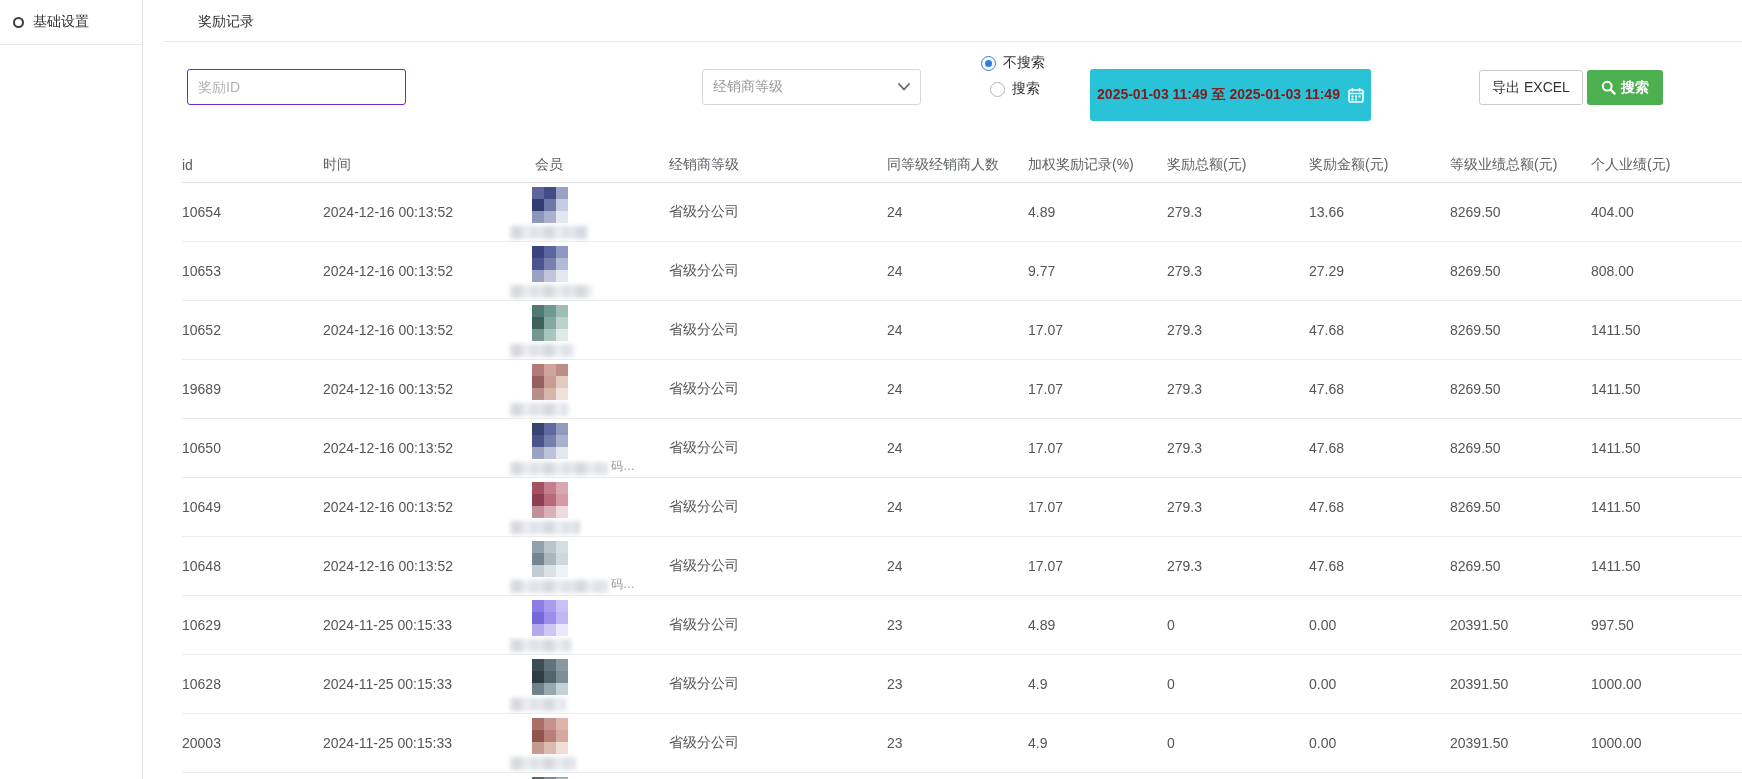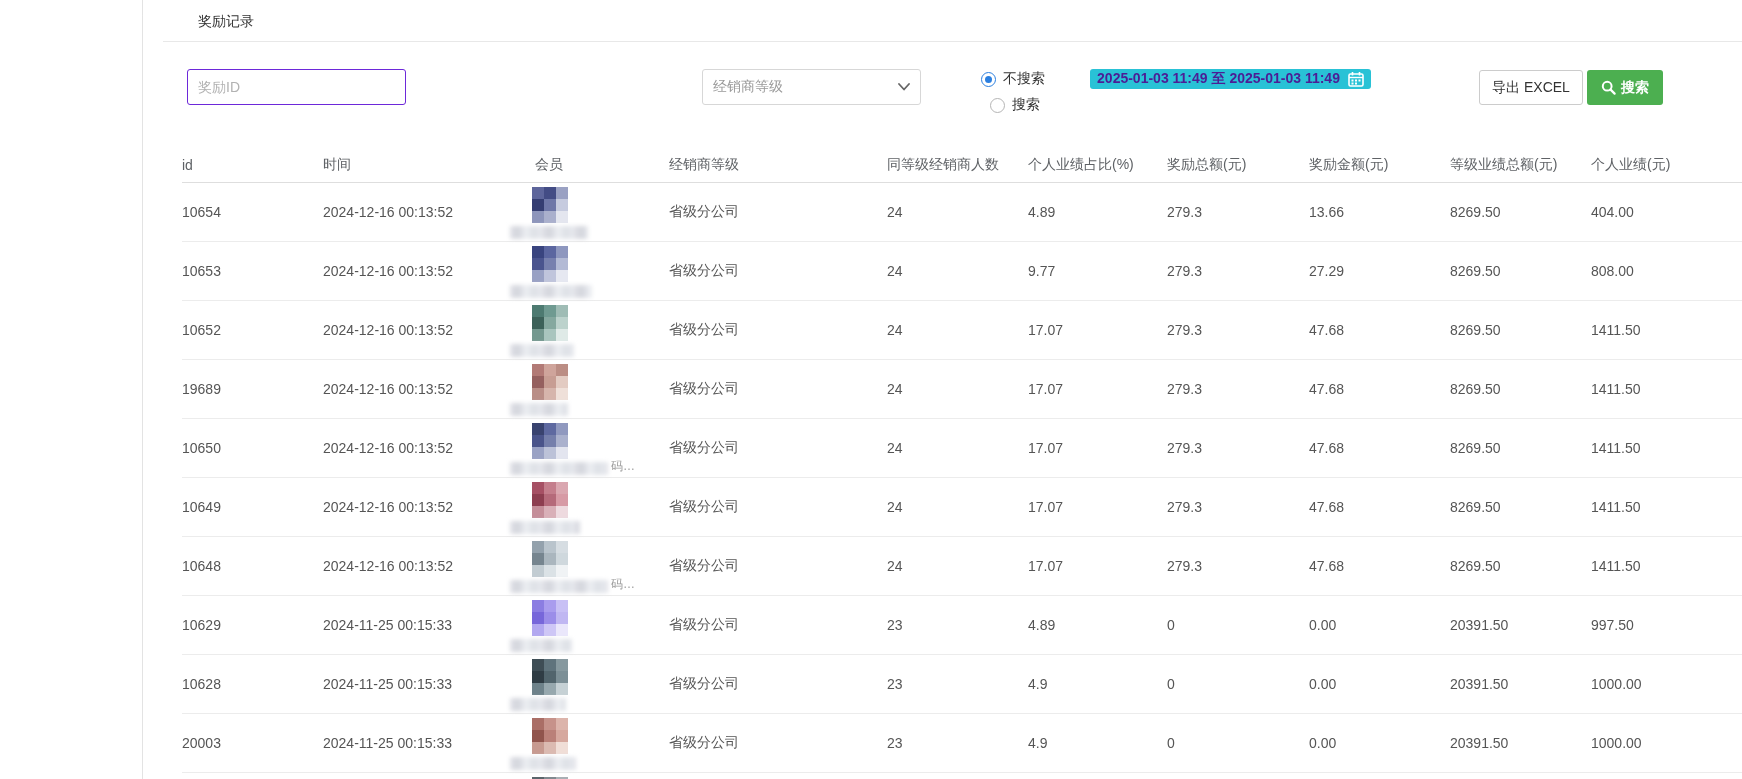--- a/index.html
+++ b/index.html
@@ -27,31 +27,31 @@
     border:1px solid #6d28d9; border-radius:3px; padding:0 10px; font-size:14px; color:#333;
     font-family:inherit; outline:none; }
   .txt-input::placeholder { color:#b2b2b2; }
   #reward-id-input { left:44px; }
   #nickname-input { left:303px; }
   .select-box { position:absolute; left:559px; top:69px; width:219px; height:36px;
     border:1px solid #d7d7d7; border-radius:3px; display:flex; align-items:center;
     justify-content:space-between; padding:0 10px; color:#999; cursor:pointer; background:#fff; }
   .chev { width:12px; height:8px; }
 
-  .radio-group { position:absolute; left:838px; top:70px; }
+  .radio-group { position:absolute; left:838px; top:54px; }
   .radio-row { display:flex; align-items:center; gap:7px; height:18px; cursor:pointer; color:#333; }
   .radio-row + .radio-row { margin-top:8px; margin-left:9px; }
   .rdot { width:15px; height:15px; border-radius:50%; flex:0 0 auto; position:relative; background:#fff; }
   .rdot.on { border:1px solid #2b7fe0; }
   .rdot.on::after { content:""; position:absolute; left:3px; top:3px; width:7px; height:7px;
     border-radius:50%; background:#2b7fe0; }
   .rdot.off { border:1px solid #b5b5b5; }
 
-  .date-btn { position:absolute; left:947px; top:69px; width:281px; height:20px;
-    background:#29c2d6; border:none; border-radius:3px; color:#4c1d95; font-size:14px;
+  .date-btn { position:absolute; left:947px; top:69px; width:281px; height:52px;
+    background:#29c2d6; border:none; border-radius:3px; color:#7f1d1d; font-size:14px;
     font-weight:bold; display:flex; align-items:center; justify-content:center; gap:8px;
     cursor:pointer; font-family:inherit; }
   .btn-export { position:absolute; left:1336px; top:70px; width:104px; height:35px;
     background:#fff; border:1px solid #ccc; border-radius:3px; font-size:14px; color:#333;
     cursor:pointer; font-family:inherit; }
   .btn-search { position:absolute; left:1444px; top:70px; width:76px; height:35px;
     background:#4caf50; border:none; border-radius:3px; color:#fff; font-size:14px;
     display:flex; align-items:center; justify-content:center; gap:5px; cursor:pointer;
     font-family:inherit; font-weight:bold; }
 
@@ -69,20 +69,24 @@
     grid-template-columns:repeat(3,12px); grid-auto-rows:12px; filter:blur(0.7px); }
   .name-row { display:flex; align-items:flex-end; margin-top:2px; height:14px; }
   .name-blur { height:13px; border-radius:1px; filter:blur(2.3px);
     background:repeating-linear-gradient(90deg,#e0e1e7 0px,#d3d5dc 8px,#edeff3 16px,#dde0e6 24px,#e8eaef 32px); }
   .member-note { font-size:12px; color:#9b9b9b; margin-left:3px; white-space:nowrap; }
 </style>
 </head>
 <body>
 
 <div class="sidebar">
+  <div class="side-item">
+    <span class="ring"></span>
+    <span>基础设置</span>
+  </div>
 </div>
 <div class="corner"></div>
 
 <div class="content">
   <div class="page-title">奖励记录</div>
   <div class="title-rule"></div>
 
   <input id="reward-id-input" class="txt-input" type="text" placeholder="奖励ID" style="">
 
   <div class="select-box">
@@ -141,21 +145,21 @@
         <col style="width: 141px;">
         <col style="width: 151px;">
       </colgroup>
     <thead>
         <tr id="head-row">
           <th>id</th>
           <th>时间</th>
           <th>会员</th>
           <th>经销商等级</th>
           <th>同等级经销商人数</th>
-          <th>个人业绩占比(%)</th>
+          <th>加权奖励记录(%)</th>
           <th>奖励总额(元)</th>
           <th>奖励金额(元)</th>
           <th>等级业绩总额(元)</th>
           <th>个人业绩(元)</th>
         </tr>
       </thead>
     <tbody id="body-rows">
         <tr>
           <td>10654</td>
           <td>2024-12-16 00:13:52</td>

